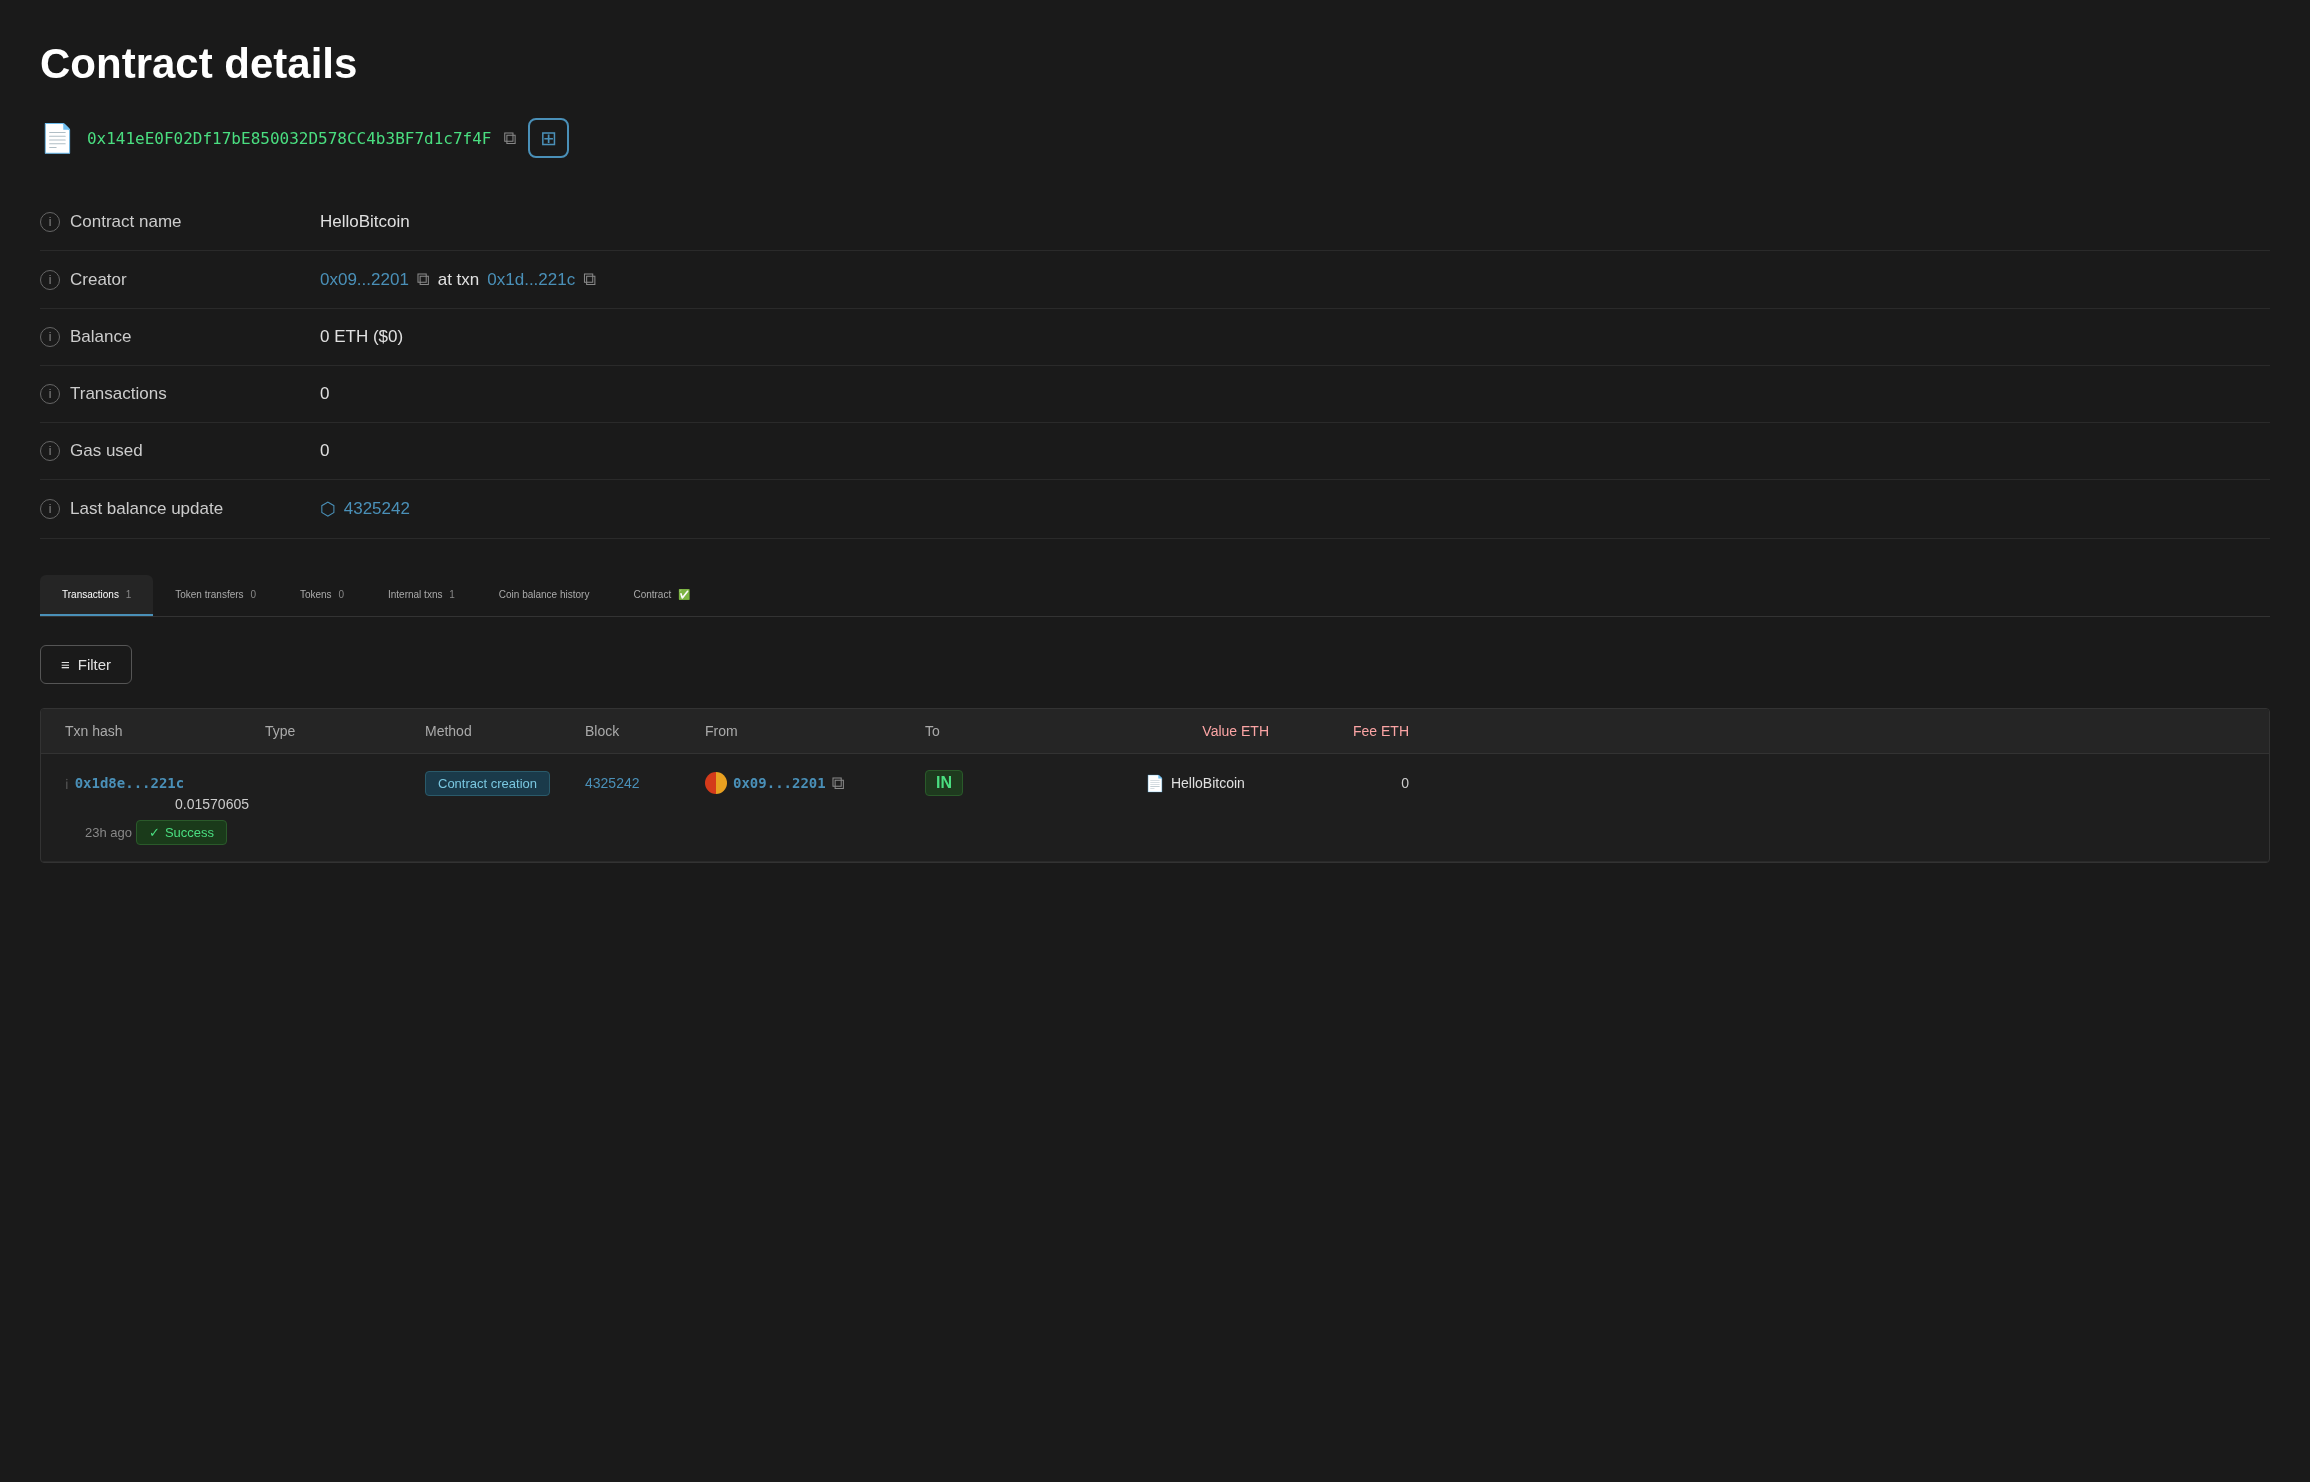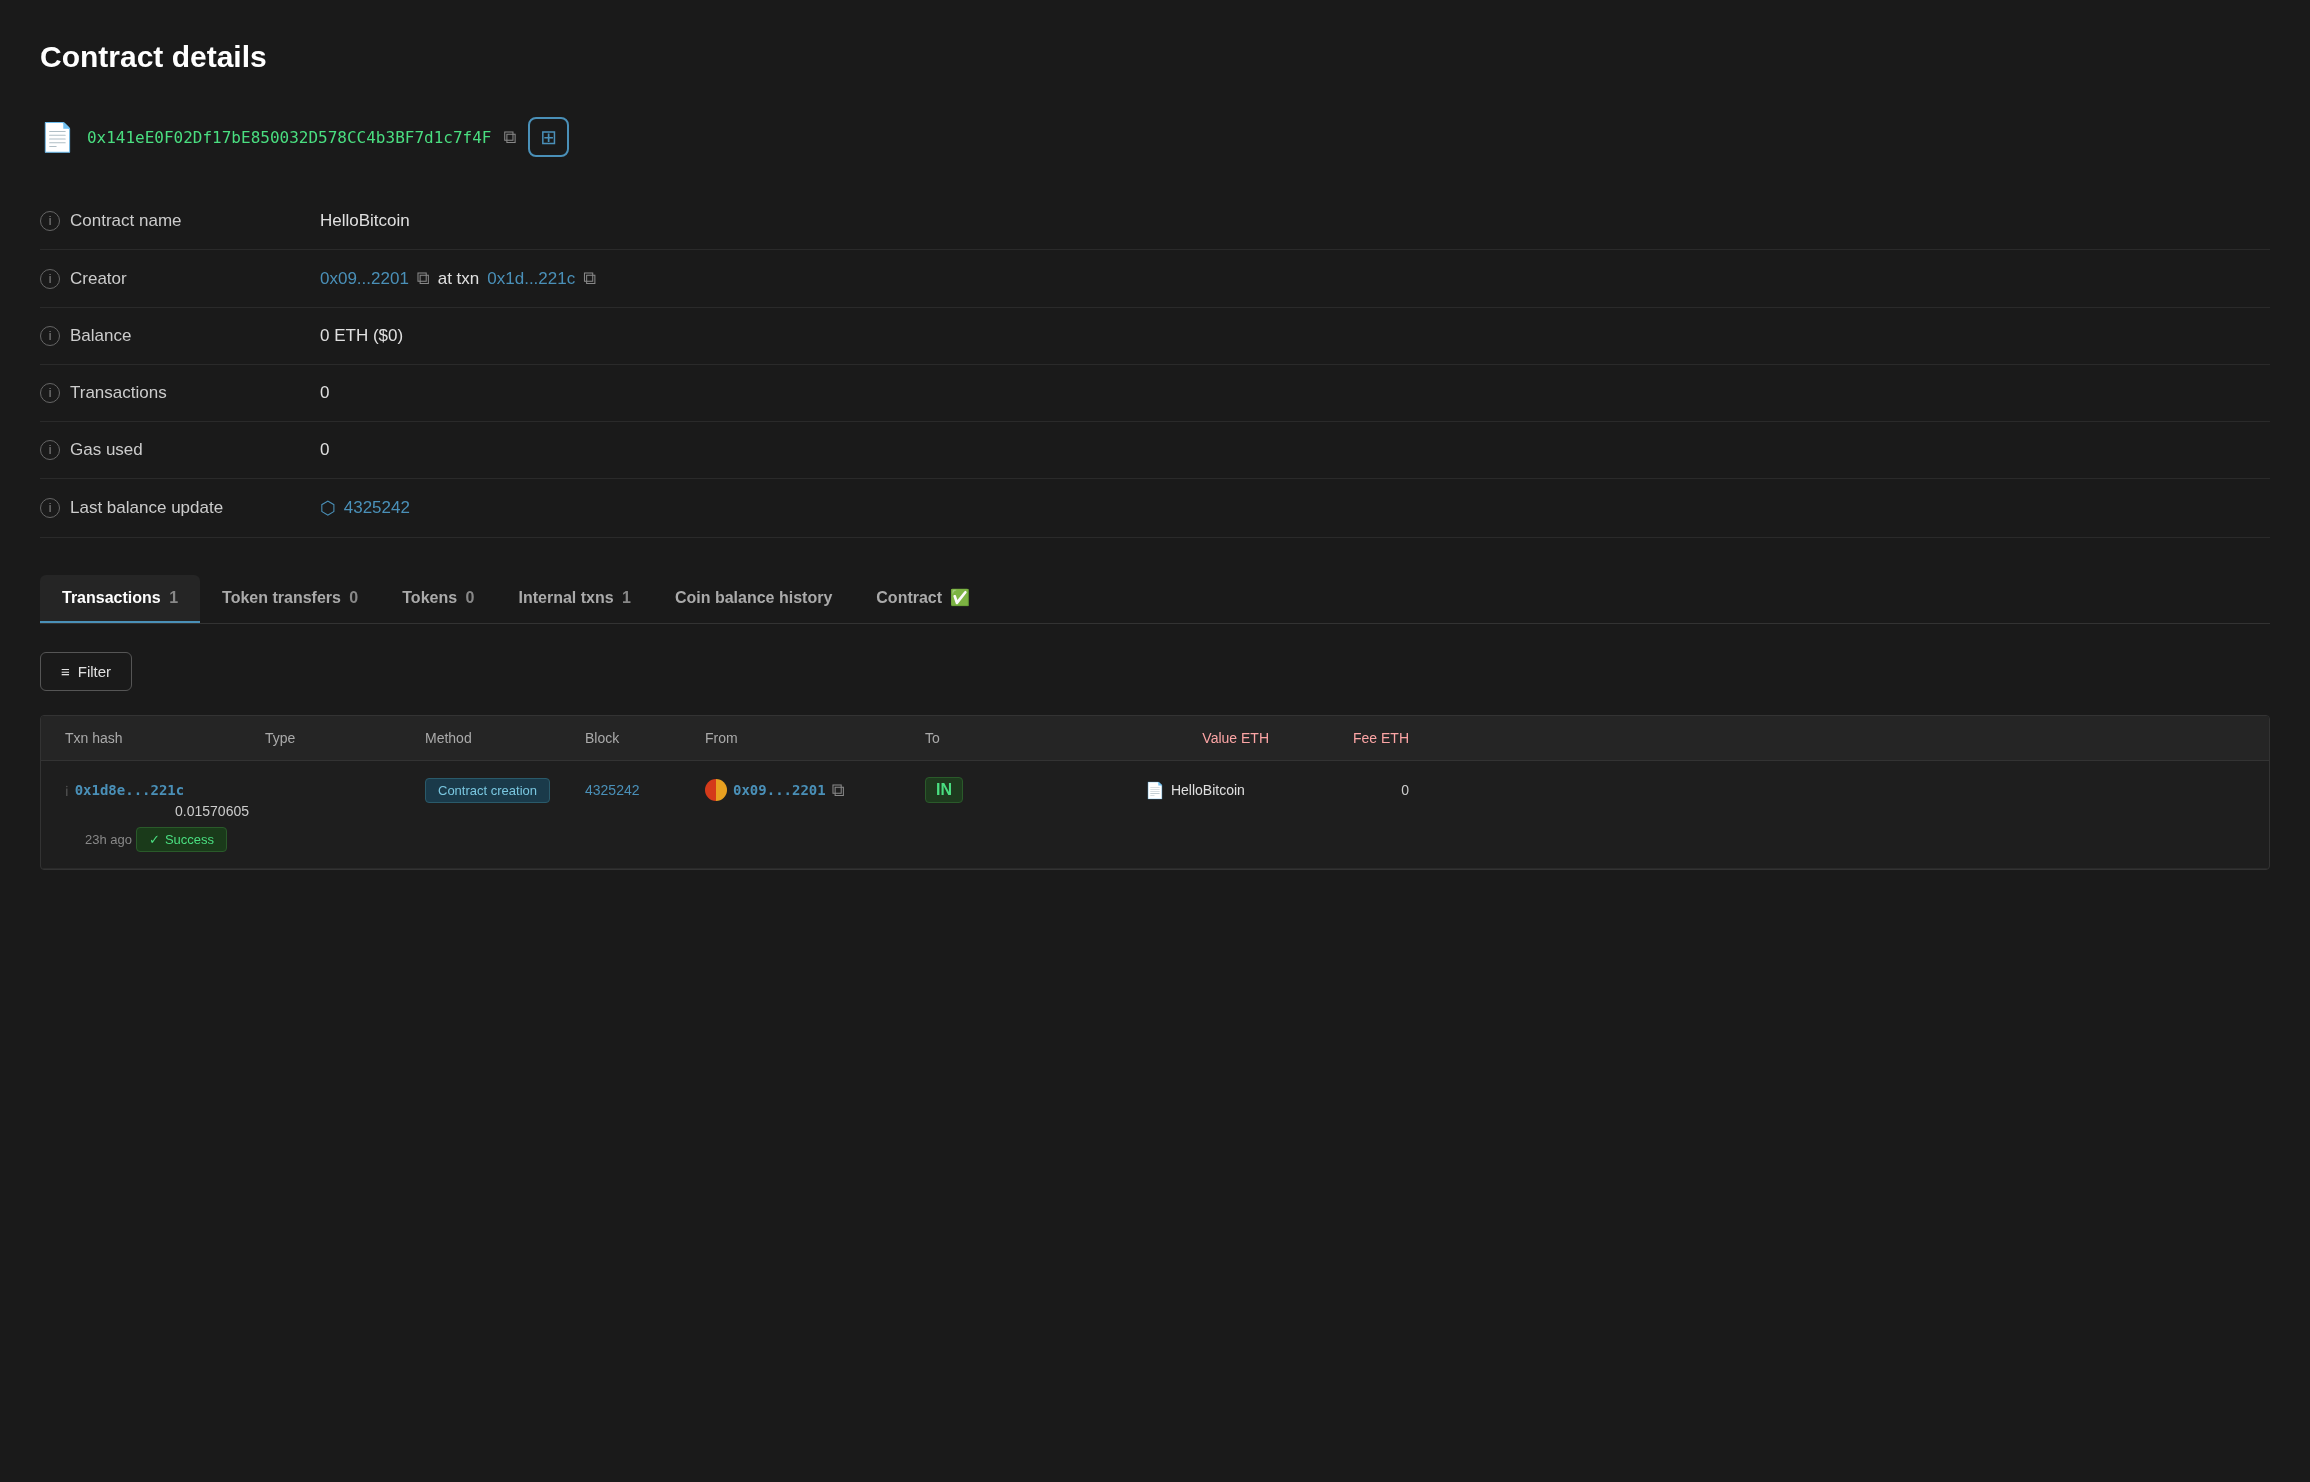--- a/index.html
+++ b/index.html
@@ -6,24 +6,24 @@
     body {
       background: #1a1a1a;
       color: #e0e0e0;
       font-family: -apple-system, BlinkMacSystemFont, 'Segoe UI', sans-serif;
       font-size: 16px;
       min-height: 100vh;
       padding: 40px 40px 40px 40px;
     }
 
     .page-title {
-      font-size: 30px;
+      font-size: 42px;
       font-weight: 700;
       color: #ffffff;
-      margin-bottom: 43px;
+      margin-bottom: 30px;
     }
 
     .address-row {
       display: flex;
       align-items: center;
       gap: 12px;
       margin-bottom: 36px;
     }
 
     .contract-file-icon {
@@ -113,22 +113,22 @@
       align-items: center;
       gap: 0;
       border-bottom: 1px solid #333;
       margin-bottom: 28px;
     }
 
     .tab {
       padding: 14px 22px;
       cursor: pointer;
       color: #aaa;
-      font-size: 16px;
-      font-weight: 700;
+      font-size: 10px;
+      font-weight: 400;
       border-bottom: 2px solid transparent;
       white-space: nowrap;
     }
 
     .tab.active {
       color: #ffffff;
       border-bottom: 2px solid #4a90b8;
       background: #252525;
       border-radius: 6px 6px 0 0;
     }

